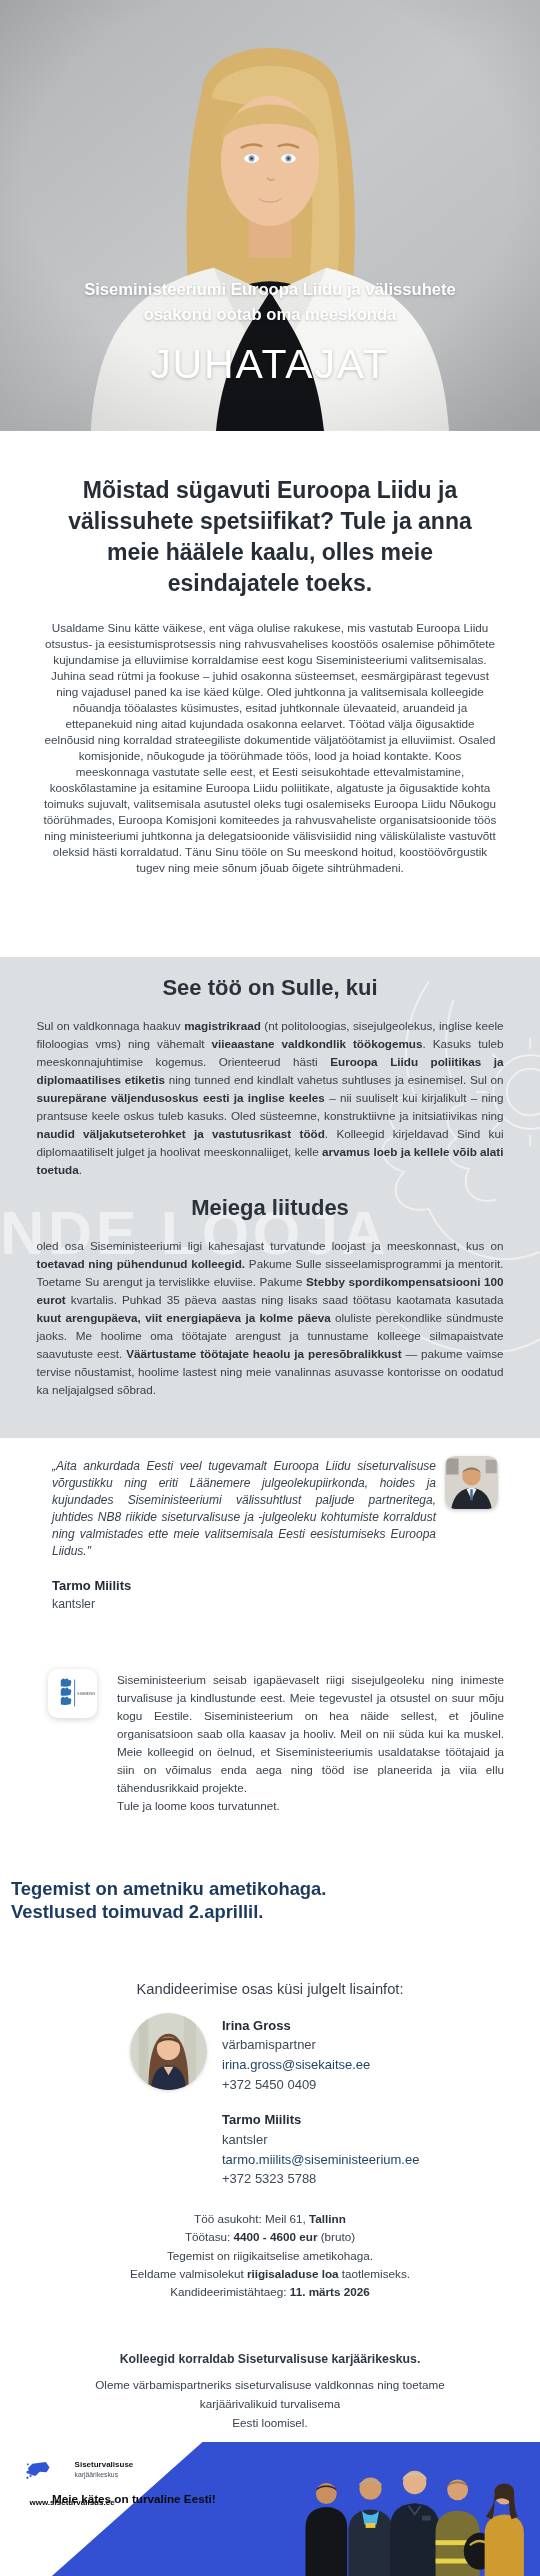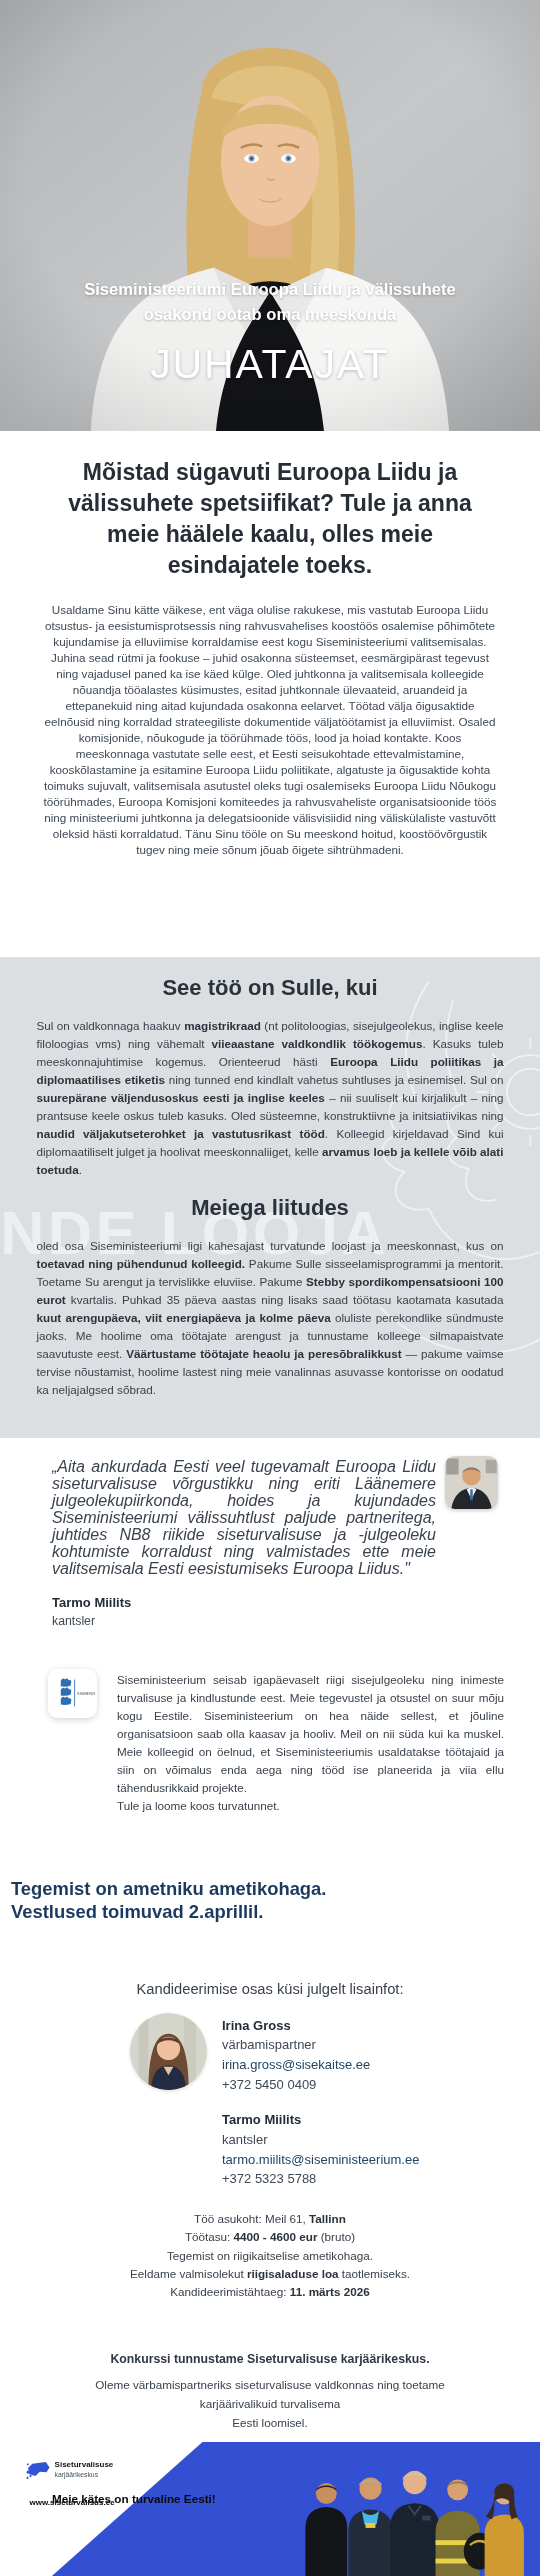--- a/index.html
+++ b/index.html
@@ -15,39 +15,39 @@
   .hero{position:relative;width:540px;height:431px;overflow:hidden;
         background:linear-gradient(120deg,#b4b6b8 0%,#c3c5c7 45%,#bcbec0 100%)}
   .hero svg{position:absolute;inset:0}
   .hero-text{position:absolute;left:0;right:0;top:278px;text-align:center;color:#fff}
   .hero-dept{font-size:16.6px;font-weight:700;line-height:24.6px;max-width:430px;margin:0 auto;
              text-shadow:0 0.6px 2.5px rgba(0,0,0,.25)}
   .hero-title{margin-top:13.5px;font-size:41px;font-weight:500;letter-spacing:1.8px;
               text-shadow:0 0.6px 3.7px rgba(0,0,0,.25)}
 
   
-  .intro{height:526px;padding-top:26px;text-align:center}
+  .intro{height:526px;padding-top:44px;text-align:center}
   .intro h1{font-size:23px;line-height:31px;font-weight:700;color:var(--heading);
             max-width:418px;margin:0 auto 21px}
   .intro p{font-size:11.7px;line-height:16px;max-width:456px;margin:6px auto;color:var(--text)}
 
   
   .gray{position:relative;height:481px;background:var(--grayBg);overflow:hidden;padding-top:18.4px}
   .wm-text{position:absolute;left:-307px;top:241px;font-size:61px;font-weight:700;letter-spacing:3.7px;
            color:#ffffff;opacity:.5;white-space:nowrap;pointer-events:none}
   .wm-art{position:absolute;right:-18.4px;top:6.1px;opacity:.55;pointer-events:none}
   .gray h2{position:relative;text-align:center;font-size:22px;font-weight:600;color:#2a323c;margin-bottom:16px}
   .gray h2.second{margin-top:16px}
   .gray p{position:relative;width:467px;margin:0 auto;font-size:11.7px;line-height:18px;
           text-align:justify;color:#39424d}
   .gray p b,.rich b{font-weight:700;color:#2b333d}
 
   
   .quote-sec{position:relative;height:227px;padding-top:20px}
-  .quote-text{width:384px;margin-left:52px;font-style:italic;font-size:16px;line-height:17px;
+  .quote-text{width:384px;margin-left:52px;font-style:italic;font-size:12px;line-height:17px;
               text-align:justify;color:#39424d}
   .quote-photo{position:absolute;right:42px;top:18.4px;width:53px;height:53px;border-radius:9.8px;
                overflow:hidden;box-shadow:0 1.2px 3.7px rgba(0,0,0,.18)}
   .quote-author{margin:18.4px 0 0 52px;font-size:13px;font-weight:700;color:var(--nearblack)}
   .quote-role{margin:3.7px 0 0 52px;font-size:12.3px;color:var(--text)}
 
   
   .ministry{position:relative;height:203px}
   .min-logo{position:absolute;left:48px;top:3.7px;width:49px;height:49px;background:#fff;border-radius:9.8px;
             box-shadow:0 1.8px 6.1px rgba(0,0,0,.16);display:flex;align-items:center;justify-content:center}
@@ -78,21 +78,21 @@
 
   
   .organizer{height:131px;padding-top:41px;text-align:center}
   .org-main{font-size:12.3px;font-weight:600;color:#2f3844;margin-bottom:8.6px}
   .organizer .org-line{font-size:11.7px;line-height:19px;color:#39424d}
 
   
   .footer{position:relative;height:135px;background:#fff;overflow:hidden}
   .footer-blue{position:absolute;inset:0;background:var(--blue);
                clip-path:polygon(37.5% 0,100% 0,100% 100%,9.4% 100%)}
-  .f-logo{position:absolute;left:24.6px;top:18.4px;display:flex;align-items:flex-start;gap:3px}
+  .f-logo{position:absolute;left:24.6px;top:18.4px;display:flex;align-items:flex-start;gap:23px}
   .f-logo-text div:first-child{font-size:8px;font-weight:600;color:#141414}
   .f-logo-text div:last-child{font-size:6.8px;color:#45525e;margin-top:1.2px}
   .f-slogan{position:absolute;left:52px;top:50px;font-size:11.7px;font-weight:800;color:#0a0a0a;white-space:nowrap}
   .f-url{position:absolute;left:29.5px;top:56px;font-size:8px;font-weight:700;color:#0a0a0a;text-decoration:none}
   .f-people{position:absolute;right:0;bottom:0}
 </style>
 </head>
 <body>
 
 <div class="page">
@@ -240,21 +240,21 @@
 
   <section class="details">
     <div class="rich"><span>Töö asukoht: Meil 61, </span><b>Tallinn</b></div>
     <div class="rich"><span>Töötasu: </span><b>4400 - 4600 eur</b><span> (bruto)</span></div>
     <div class="rich"><span>Tegemist on riigikaitselise ametikohaga.</span></div>
     <div class="rich"><span>Eeldame valmisolekut </span><b>riigisaladuse loa</b><span> taotlemiseks.</span></div>
     <div class="rich"><span>Kandideerimistähtaeg: </span><b>11. märts 2026</b></div>
   </section>
 
   <section class="organizer">
-    <div class="org-main">Konkurssi tunnustame Siseturvalisuse karjäärikeskus.</div>
+    <div class="org-main">Kolleegid korraldab Siseturvalisuse karjäärikeskus.</div>
     <div class="org-line">Oleme värbamispartneriks siseturvalisuse valdkonnas ning toetame</div>
     <div class="org-line">karjäärivalikuid turvalisema</div>
     <div class="org-line">Eesti loomisel.</div>
   </section>
 
   <footer class="footer">
     <div class="footer-blue"></div>
 
     <div class="f-logo">
       <svg width="27" height="21" viewBox="0 0 44 34" aria-hidden="true">

